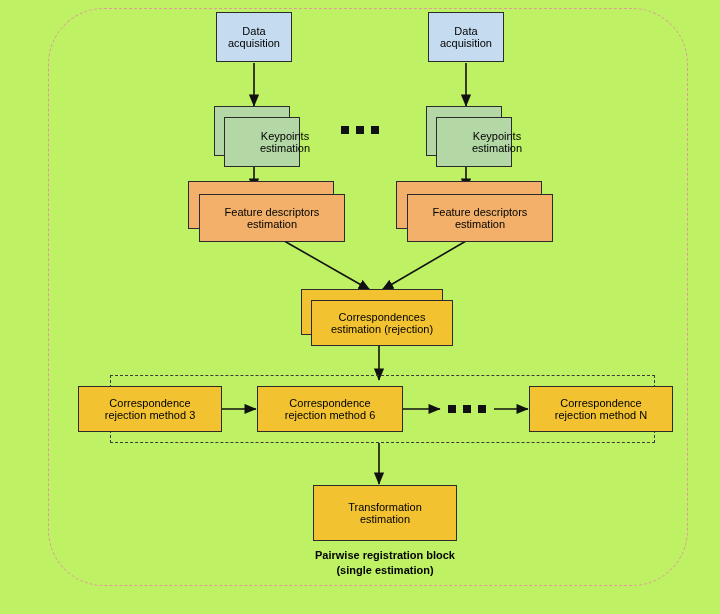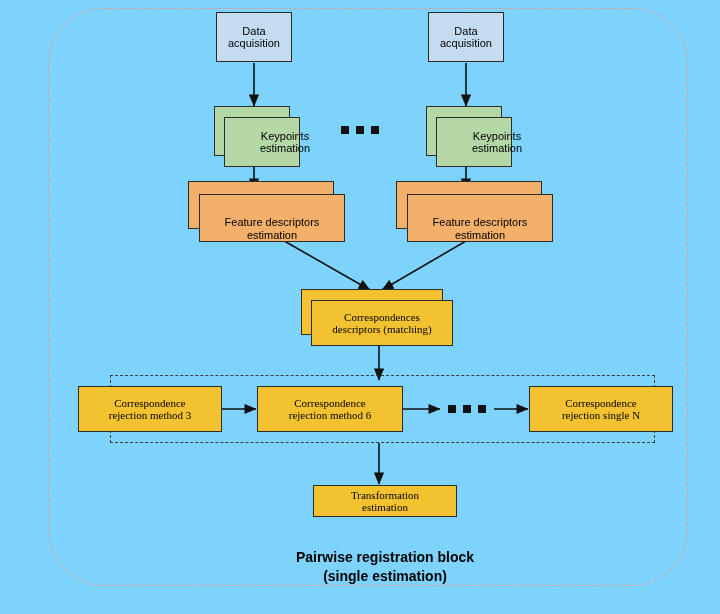--- a/index.html
+++ b/index.html
@@ -9,21 +9,21 @@
     background: #ffffff;
   }
   body {
     font-family: "Liberation Sans", sans-serif;
     color: #000000;
   }
   #canvas {
     position: relative;
     width: 720px;
     height: 614px;
-    background: #7dd3fc;
+    background: #bef264;
     overflow: hidden;
   }
   #svg-layer {
     position: absolute;
     left: 0;
     top: 0;
     width: 720px;
     height: 614px;
   }
 
@@ -46,22 +46,22 @@
   
   .card-back {
     position: absolute;
     box-sizing: border-box;
     border: 1px solid #2b2b2b;
     z-index: 4;
   }
 
   .blue  { background: #c5dcf0; }
   .green { background: #b3d8a5; padding-left: 46px; }
-  .orange{ background: #f2b06a; align-items: flex-end; }
-  .gold  { background: #f2c230; font-family: Liberation Serif, serif; }
+  .orange{ background: #f2b06a; }
+  .gold  { background: #f2c230; }
 
   
   .dots {
     position: absolute;
     display: flex;
     gap: 7px;
     z-index: 6;
   }
   .dots i {
     display: block;
@@ -86,21 +86,21 @@
     border: 1px dashed #e09a9a;
     border-radius: 56px;
     background: transparent;
     z-index: 1;
   }
 
   
   .caption {
     position: absolute;
     text-align: center;
-    font-size: 14px;
+    font-size: 11px;
     font-weight: bold;
     line-height: 1.35;
     color: #000;
     z-index: 6;
   }
 </style>
 </head>
 <body>
 
 <div id="canvas">
@@ -190,21 +190,21 @@
     <span class="lbl">
       <span>Feature descriptors</span><br>
       <span>estimation</span>
     </span>
   </div>
 
   <div class="card-back gold" style="left:301px; top:289px; width:142px; height:46px;"></div>
   <div class="node gold" style="left:311px; top:300px; width:142px; height:46px;">
     <span class="lbl">
       <span>Correspondences</span><br>
-      <span>descriptors (matching)</span>
+      <span>estimation (rejection)</span>
     </span>
   </div>
 
   <div class="node gold" style="left:78px; top:386px; width:144px; height:46px;">
     <span class="lbl">
       <span>Correspondence</span><br>
       <span>rejection method 3</span>
     </span>
   </div>
 
@@ -217,25 +217,25 @@
 
   <div class="dots" style="left:448px; top:405px;">
     <i></i>
     <i></i>
     <i></i>
   </div>
 
   <div class="node gold" style="left:529px; top:386px; width:144px; height:46px;">
     <span class="lbl">
       <span>Correspondence</span><br>
-      <span>rejection single N</span>
-    </span>
-  </div>
-
-  <div class="node gold" style="left:313px; top:485px; width:144px; height:32px;align-items:center;">
+      <span>rejection method N</span>
+    </span>
+  </div>
+
+  <div class="node gold" style="left:313px; top:485px; width:144px; height:56px;align-items:center;">
     <span class="lbl">
       <span>Transformation</span><br>
       <span>estimation</span>
     </span>
   </div>
 
   <div class="caption" style="left:160px; top:548px; width:450px;">
     <span>Pairwise registration block</span><br>
     <span>(single estimation)</span>
   </div>

